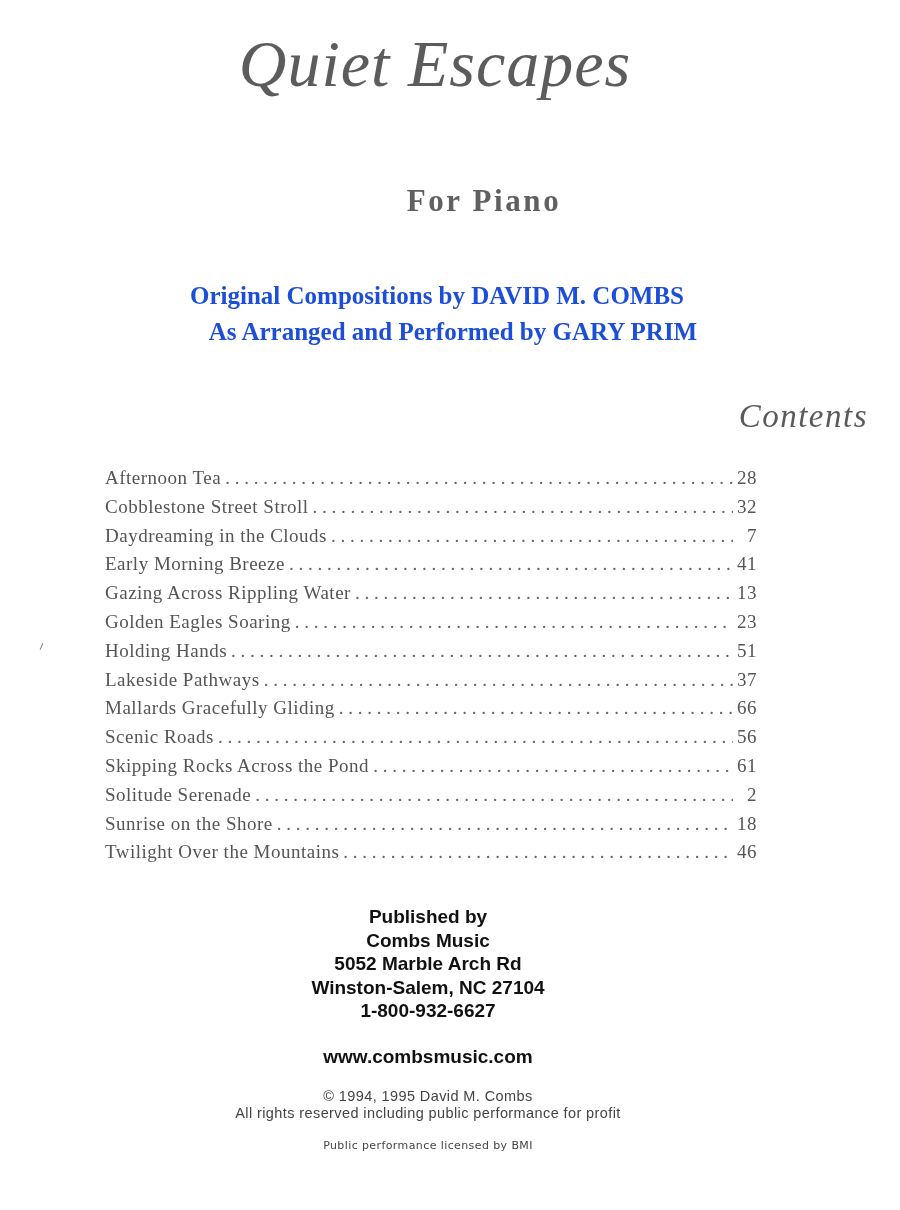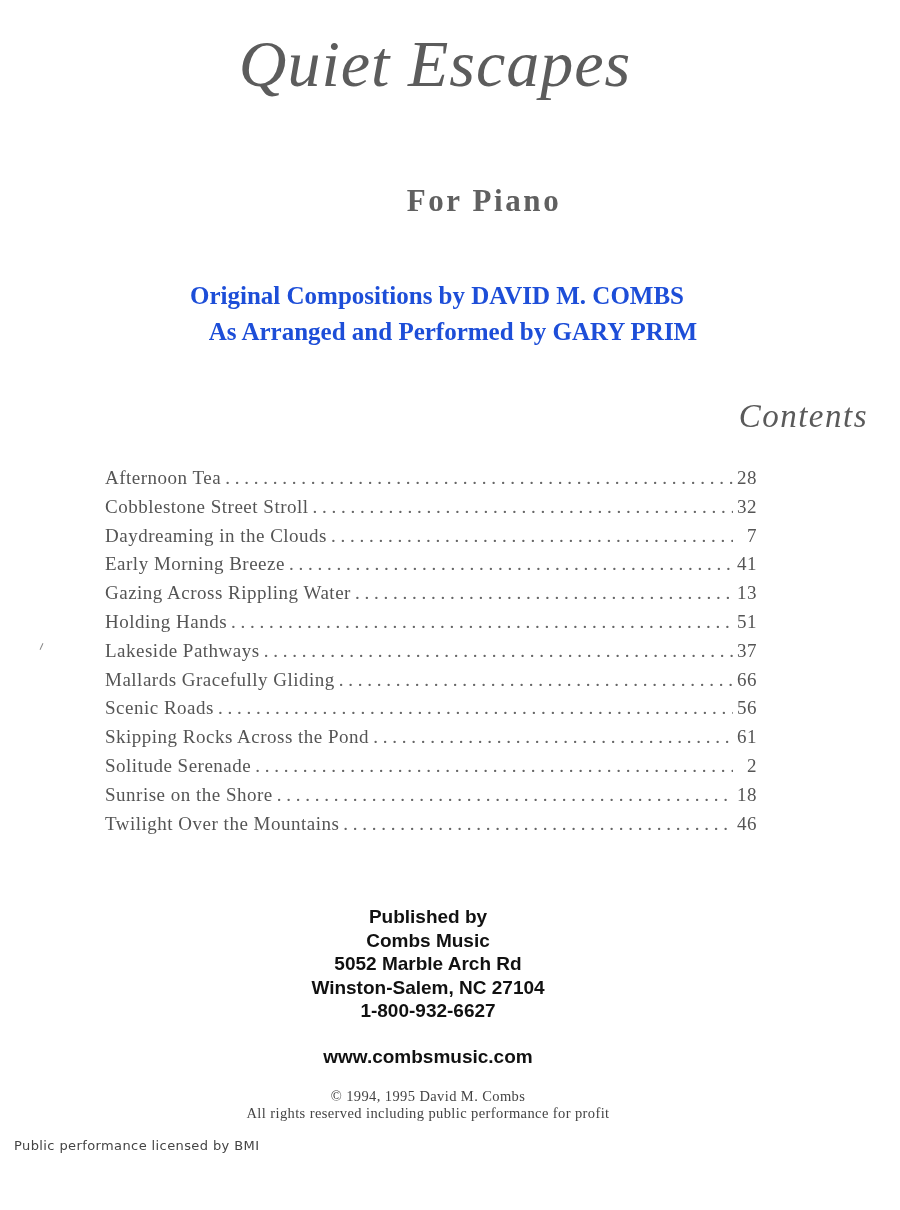--- a/index.html
+++ b/index.html
@@ -130,33 +130,33 @@
       font-weight: bold;
       font-size: 19px;
       color: #111111;
       line-height: 24px;
     }
     .copyright {
       position: absolute;
       left: 0; width: 856px;
       top: 1088px;
       text-align: center;
-      font-family: Liberation Serif, serif;
+      font-family: Liberation Sans, sans-serif;
       font-size: 14.5px;
       color: #444444;
       line-height: 17px;
       letter-spacing: 0.4px;
     }
     .license {
       position: absolute;
-      left: 14px; width: 856px;
+      left: 0; width: 856px;
       top: 1137px;
-      text-align: left;
+      text-align: center;
       font-family: "DejaVu Sans", "Liberation Sans", sans-serif;
-      font-size: 13px;
+      font-size: 11px;
       color: #444444;
       line-height: 18px;
       letter-spacing: 0.4px;
     }
     .stray-mark {
       position: absolute;
       left: 41px; top: 643px;
       width: 1px; height: 7px;
       background: #888;
       transform: rotate(25deg);
@@ -196,20 +196,25 @@
     </div>
     <div class="toc-row">
       <span class="toc-title">Early Morning Breeze</span>
       <span class="toc-leader"></span>
       <span class="toc-page">41</span>
     </div>
     <div class="toc-row">
       <span class="toc-title">Gazing Across Rippling Water</span>
       <span class="toc-leader"></span>
       <span class="toc-page">13</span>
+    </div>
+    <div class="toc-row">
+      <span class="toc-title">Golden Eagles Soaring</span>
+      <span class="toc-leader"></span>
+      <span class="toc-page">23</span>
     </div>
     <div class="toc-row">
       <span class="toc-title">Holding Hands</span>
       <span class="toc-leader"></span>
       <span class="toc-page">51</span>
     </div>
     <div class="toc-row">
       <span class="toc-title">Lakeside Pathways</span>
       <span class="toc-leader"></span>
       <span class="toc-page">37</span>

